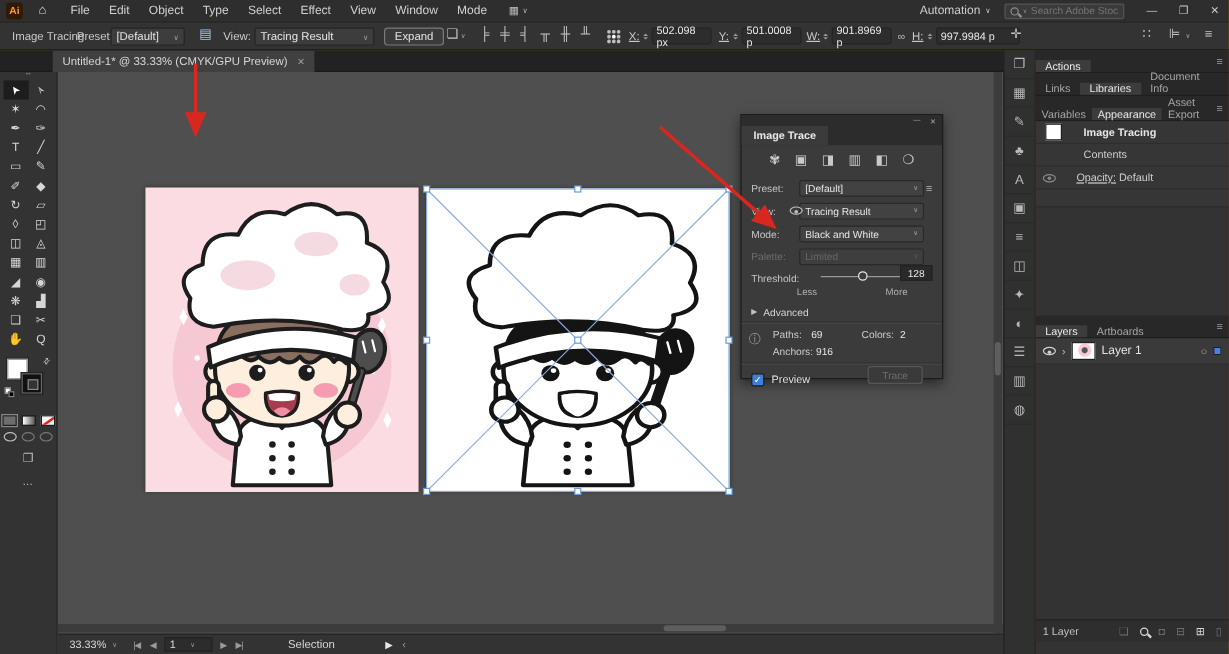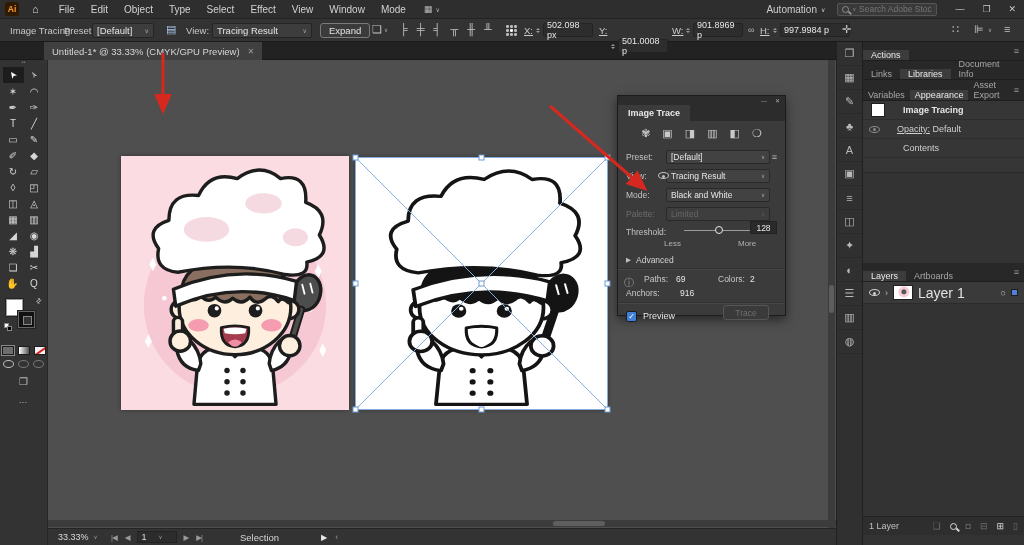--- a/index.html
+++ b/index.html
@@ -116,21 +116,21 @@
 .ap-row{display:flex;align-items:center;height:19px;border-bottom:1px solid #2d2d2d;padding-left:6px;gap:6px;color:#cfcfcf}
 .ap-row .txt-main{color:#e6e6e6;font-weight:bold}
 #ap-swatch{width:14px;height:14px;background:#fff;border:1px solid #1f1f1f;margin-left:2px;margin-right:12px}
 .ap-indent{margin-left:34px}
 .eye{display:inline-block;width:11px;height:7px;border:1px solid currentColor;border-radius:50%;position:relative}
 .eye::after{content:'';position:absolute;left:3px;top:1.5px;width:3px;height:3px;border-radius:50%;background:currentColor}
 #rp-blank1{height:90px;background:#333}
 #layer-row{height:22px;background:#3a3a3a;display:flex;align-items:center;gap:5px;padding:0 6px;border-bottom:1px solid #2b2b2b}
 #layer-thumb{width:20px;height:15px;background:#fff;border:1px solid #1f1f1f;background-image:radial-gradient(circle at 55% 45%,#555 0 2px,#f8ccd6 3px 5px,#fff 6px)}
 #layer-chev{color:#bdbdbd;font-size:9px}
-#layer-name{color:#e2e2e2;font-size:14px}
+#layer-name{color:#e2e2e2;font-size:10px}
 #layer-target{margin-left:auto;color:#bdbdbd;font-size:9px}
 #layer-chip{width:7px;height:7px;background:#4f7fd9;border:1px solid #1d1d1d}
 #rp-blank2{background:#333;height:212px}
 #layers-footer{height:19px;background:#2e2e2e;border-top:1px solid #222;display:flex;align-items:center;padding:0 6px;gap:9px;color:#c0c0c0}
 #layers-footer .dimi{color:#6f6f6f;font-size:9px}
 #layers-footer .briti{color:#d8d8d8;font-size:9px}
 .mag{display:inline-block;width:7px;height:7px;border:1.5px solid currentColor;border-radius:50%;position:relative}
 .mag::after{content:'';position:absolute;width:4px;height:1.5px;background:currentColor;right:-4px;bottom:-2px;transform:rotate(45deg)}
 
 #status-bar{left:48px;top:528px;width:788px;height:17px;background:#333;border-top:1px solid #242424;display:flex;align-items:center;z-index:9;color:#cfcfcf;font-size:9px}
@@ -278,21 +278,21 @@
     </div>
     <span class="abs lbl ul" style="left:524px;top:6px">X:</span>
     <div class="abs flex" style="left:536px;top:4px">
       <span class="spin">
           <i class="up"></i>
           <i class="dn"></i>
         </span>
       <span class="numfield" style="width:50px">502.098 px</span>
     </div>
     <span class="abs lbl ul" style="left:599px;top:6px">Y:</span>
-    <div class="abs flex" style="left:611px;top:20px">
+    <div class="abs flex" style="left:611px;top:4px">
       <span class="spin">
           <i class="up"></i>
           <i class="dn"></i>
         </span>
       <span class="numfield" style="width:50px">501.0008 p</span>
     </div>
     <span class="abs lbl ul" style="left:672px;top:6px">W:</span>
     <div class="abs flex" style="left:686px;top:4px">
       <span class="spin">
           <i class="up"></i>
@@ -535,21 +535,21 @@
           <span>Advanced</span>
         </span>
       </div>
       <div class="tp-hr" style="top:147px"></div>
       <span id="tp-info-icon" style="top:155px">ⓘ</span>
       <div id="tp-info">
         <span class="abs" style="left:26px;top:153px">Paths:</span>
         <span class="abs val" style="left:58px;top:153px">69</span>
         <span class="abs" style="left:100px;top:153px">Colors:</span>
         <span class="abs val" style="left:132px;top:153px">2</span>
-        <span class="abs" style="left:8px;top:167px">Anchors:</span>
+        <span class="abs" style="left:26px;top:167px">Anchors:</span>
         <span class="abs val" style="left:62px;top:167px">916</span>
       </div>
       <div class="tp-hr" style="top:181px"></div>
       <div class="tp-row" style="top:186px;height:18px">
         <span class="checkbox">✓</span>
         <span style="margin-left:6px;color:#e4e4e4;font-size:9px">Preview</span>
         <div id="tp-trace-btn">Trace</div>
       </div>
     </div>
   </div>
@@ -610,30 +610,30 @@
     <div class="rp-hdr" style="height:21px">
       <div class="rp-tab" style="padding:0 5px">Variables</div>
       <div class="rp-tab active" style="padding:0 5px">Appearance</div>
       <div class="rp-tab" style="padding:0 5px">Asset Export</div>
       <span class="rp-menu">≡</span>
     </div>
     <div id="appearance-content">
       <div class="ap-row">
         <span id="ap-swatch"></span>
         <span class="txt-main">Image Tracing</span>
+      </div>
+      <div class="ap-row">
+        <span class="ap-indent">Contents</span>
       </div>
       <div class="ap-row">
         <span class="eye" style="color:#8a8a8a"></span>
         <span class="ap-indent" style="margin-left:11px">
           <span class="ul">Opacity:</span>
           <span>Default</span>
         </span>
-      </div>
-      <div class="ap-row">
-        <span class="ap-indent">Contents</span>
       </div>
     </div>
     <div id="rp-blank1"></div>
     <div class="rp-hdr">
       <div class="rp-tab active">Layers</div>
       <div class="rp-tab">Artboards</div>
       <span class="rp-menu">≡</span>
     </div>
     <div id="layer-row">
       <span class="eye" style="color:#d0d0d0"></span>

